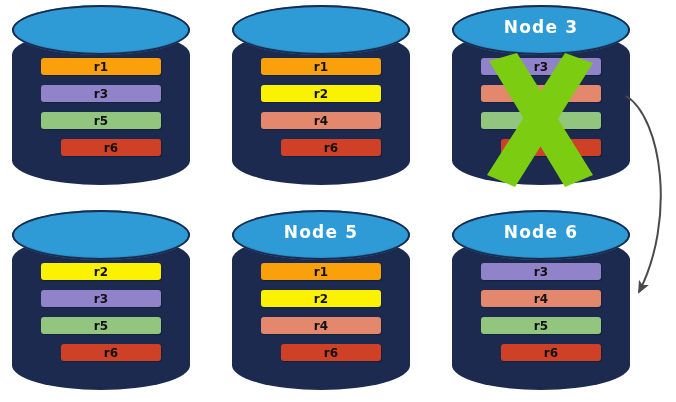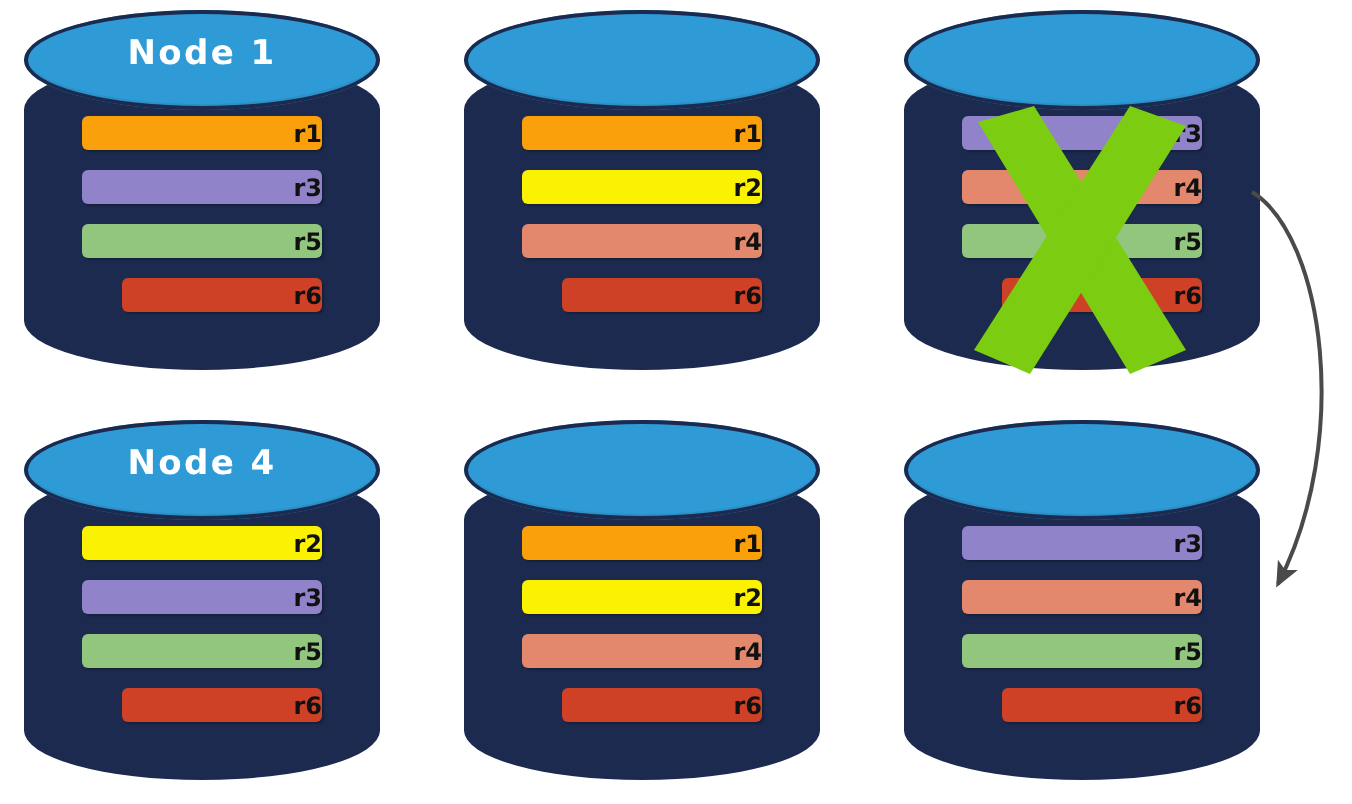--- a/index.html
+++ b/index.html
@@ -77,21 +77,21 @@
     z-index: 3;
   }
   .bar {
     position: relative;
     height: 17px;
     margin-bottom: 10px;
     border-radius: 3px;
     box-shadow: 1px 1px 1px rgba(0,0,0,0.25);
     display: flex;
     align-items: center;
-    justify-content: flex-end;
+    justify-content: center;
   }
   .bar:last-child { margin-bottom: 0; margin-left: 20px; }
   .bar-label {
     font-size: 12px;
     font-weight: bold;
     color: #111111;
     line-height: 1;
   }
 
   
@@ -124,21 +124,20 @@
       </marker>
     </defs>
     <path d="M 626,96 C 662,118 676,220 639,292" fill="none" stroke="#4A4A4A" stroke-width="2" marker-end="url(#arrowhead)"></path>
   </svg>
 
   <div id="nodes-host">
       <div class="node" style="left: 12px; top: 5px;">
         <div class="cyl-body"></div>
         <div class="cyl-top"></div>
         <div class="cyl-top-rim"></div>
-        <div class="node-label">Node 1</div>
         <div class="bars">
           <div class="bar" style="background: rgb(249, 160, 11);">
             <span class="bar-label">r1</span>
           </div>
           <div class="bar" style="background: rgb(145, 131, 201);">
             <span class="bar-label">r3</span>
           </div>
           <div class="bar" style="background: rgb(146, 198, 127);">
             <span class="bar-label">r5</span>
           </div>
@@ -163,20 +162,21 @@
           </div>
           <div class="bar" style="background: rgb(207, 65, 39);">
             <span class="bar-label">r6</span>
           </div>
         </div>
       </div>
       <div class="node" style="left: 452px; top: 5px;">
         <div class="cyl-body"></div>
         <div class="cyl-top"></div>
         <div class="cyl-top-rim"></div>
+        <div class="node-label">Node 3</div>
         <div class="bars">
           <div class="bar" style="background: rgb(145, 131, 201);">
             <span class="bar-label">r3</span>
           </div>
           <div class="bar" style="background: rgb(227, 136, 108);">
             <span class="bar-label">r4</span>
           </div>
           <div class="bar" style="background: rgb(146, 198, 127);">
             <span class="bar-label">r5</span>
           </div>
@@ -186,59 +186,60 @@
         </div>
         <svg class="cross" width="112" height="138" viewBox="0 0 112 138" style="left: 33px; top: 48px;">
           <path d="M4,8 L32,0 L108,122 L80,134 Z" fill="#7CCC12"></path>
           <path d="M80,0 L108,10 L30,134 L2,122 Z" fill="#7CCC12"></path>
         </svg>
       </div>
       <div class="node" style="left: 12px; top: 210px;">
         <div class="cyl-body"></div>
         <div class="cyl-top"></div>
         <div class="cyl-top-rim"></div>
-        <div class="node-label">Node 4</div>
         <div class="bars">
           <div class="bar" style="background: rgb(250, 242, 0);">
             <span class="bar-label">r2</span>
           </div>
           <div class="bar" style="background: rgb(145, 131, 201);">
             <span class="bar-label">r3</span>
           </div>
           <div class="bar" style="background: rgb(146, 198, 127);">
             <span class="bar-label">r5</span>
           </div>
           <div class="bar" style="background: rgb(207, 65, 39);">
             <span class="bar-label">r6</span>
           </div>
         </div>
       </div>
       <div class="node" style="left: 232px; top: 210px;">
         <div class="cyl-body"></div>
         <div class="cyl-top"></div>
         <div class="cyl-top-rim"></div>
+        <div class="node-label">Node 5</div>
         <div class="bars">
           <div class="bar" style="background: rgb(249, 160, 11);">
             <span class="bar-label">r1</span>
           </div>
           <div class="bar" style="background: rgb(250, 242, 0);">
             <span class="bar-label">r2</span>
           </div>
           <div class="bar" style="background: rgb(227, 136, 108);">
             <span class="bar-label">r4</span>
           </div>
           <div class="bar" style="background: rgb(207, 65, 39);">
             <span class="bar-label">r6</span>
           </div>
         </div>
       </div>
       <div class="node" style="left: 452px; top: 210px;">
         <div class="cyl-body"></div>
         <div class="cyl-top"></div>
         <div class="cyl-top-rim"></div>
+        <div class="node-label">Node 6</div>
         <div class="bars">
           <div class="bar" style="background: rgb(145, 131, 201);">
             <span class="bar-label">r3</span>
           </div>
           <div class="bar" style="background: rgb(227, 136, 108);">
             <span class="bar-label">r4</span>
           </div>
           <div class="bar" style="background: rgb(146, 198, 127);">
             <span class="bar-label">r5</span>
           </div>

